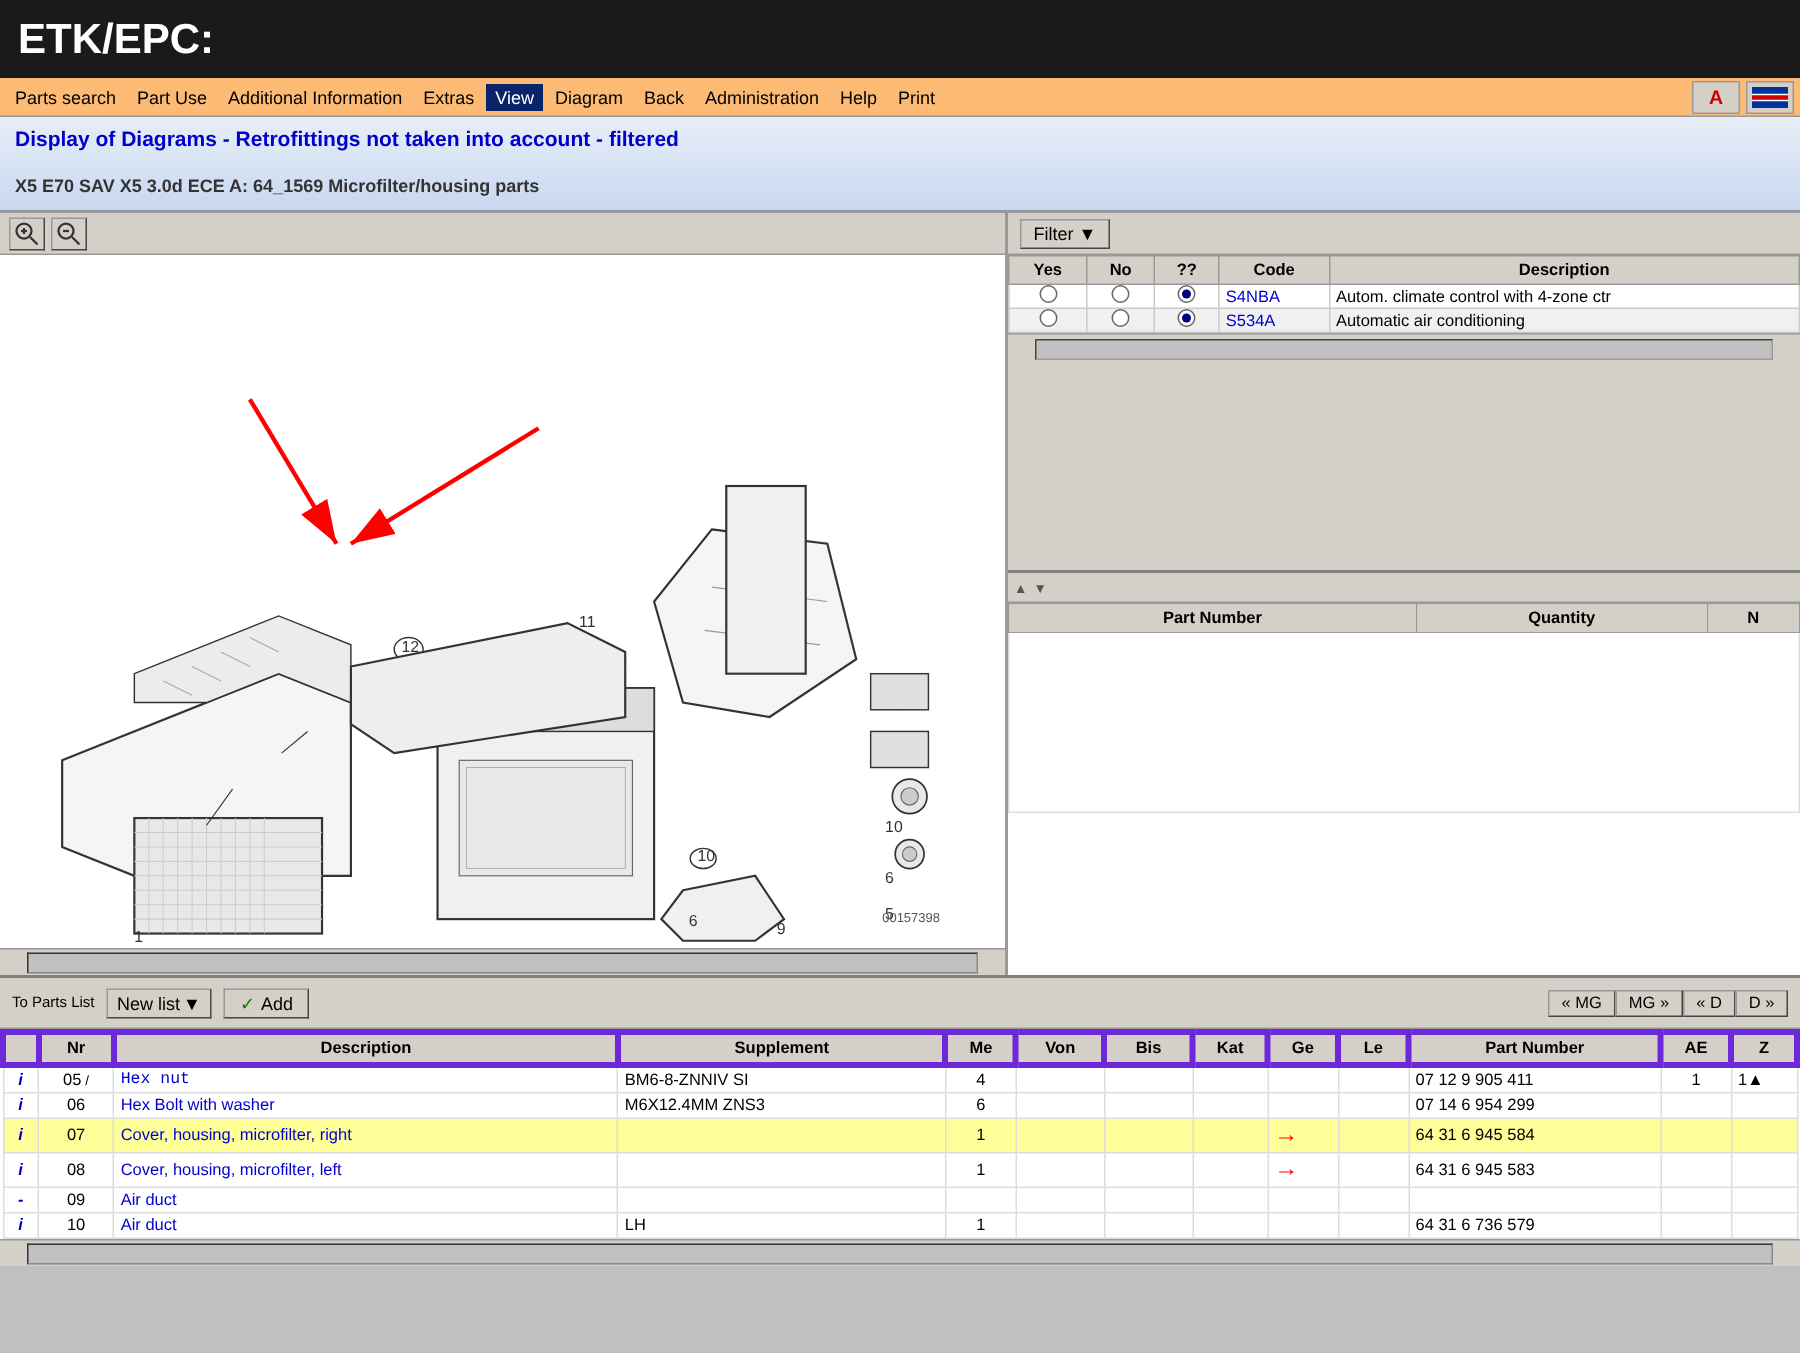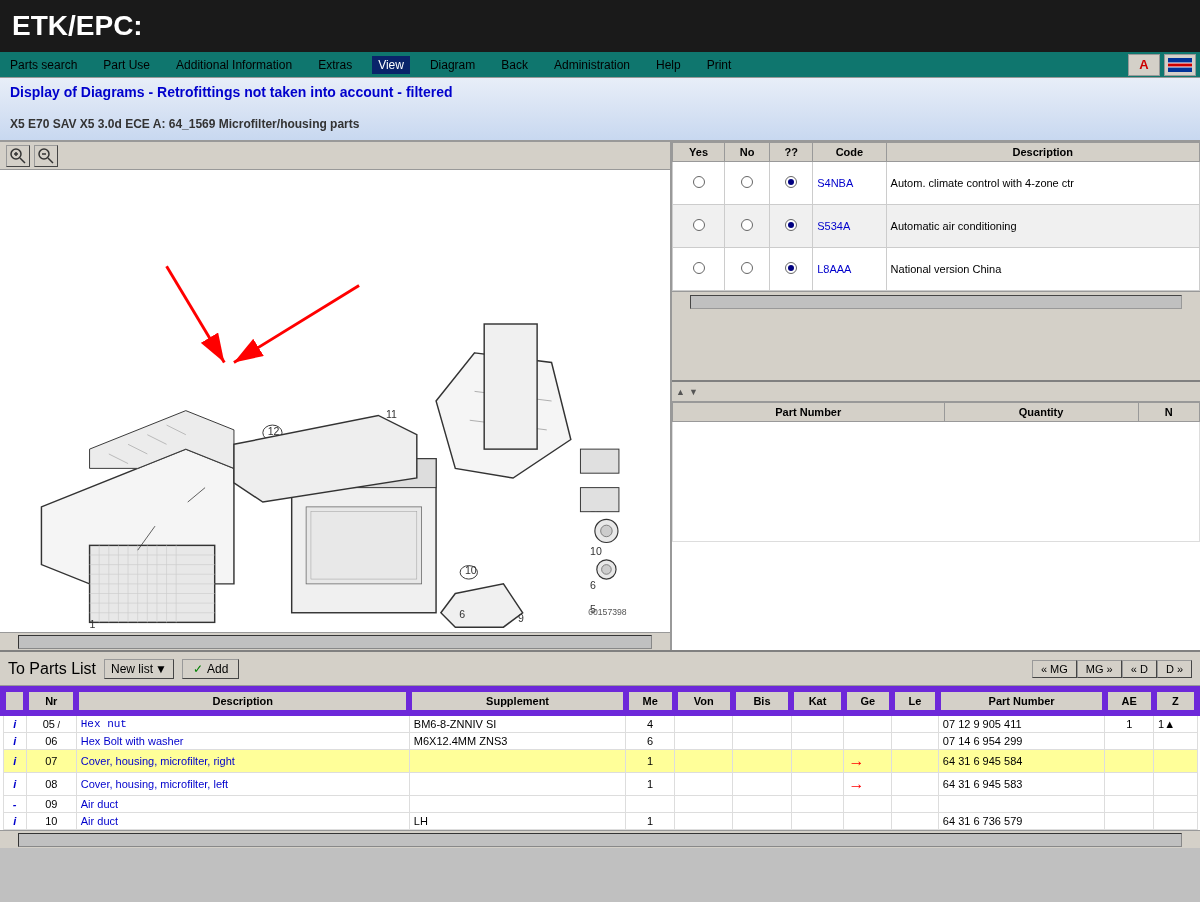--- a/index.html
+++ b/index.html
@@ -12,27 +12,27 @@
       font-size: 28px;
       font-weight: bold;
       padding: 6px 12px;
       height: 52px;
       display: flex;
       align-items: center;
     }
 
     
     #menu-bar {
-      background: #0f766e;
+      background: #fdba74;
       border-bottom: 1px solid #999;
       display: flex;
       align-items: center;
       padding: 2px 4px;
       height: 26px;
-      gap: 14px;
+      gap: 2px;
     }
     .menu-item {
       padding: 2px 6px;
       cursor: pointer;
       font-size: 12px;
       color: #000;
       white-space: nowrap;
     }
     .menu-item.active { background: #0a246a; color: white; }
     #menu-right {
@@ -153,21 +153,21 @@
     }
     #filter-table th {
       background: #d4d0c8;
       border: 1px solid #999;
       padding: 3px 6px;
       text-align: center;
       font-weight: bold;
     }
     #filter-table td {
       border: 1px solid #ccc;
-      padding: 14px 4px;
+      padding: 0 4px;
       background: white;
       vertical-align: middle;
       margin-top: 44px;
     }
     #filter-table tr:nth-child(even) td { background: #f0f0f0; }
     .radio-cell { text-align: center; }
     .radio-dot {
       width: 12px; height: 12px;
       border-radius: 50%;
       border: 1px solid #666;
@@ -249,21 +249,21 @@
     #bottom-toolbar {
       display: flex;
       align-items: center;
       padding: 4px 8px;
       gap: 8px;
       background: #d4d0c8;
       border-bottom: 1px solid #999;
       height: 34px;
     }
     #to-parts-label {
-      font-size: 16px;
+      font-size: 10px;
       white-space: nowrap;
     }
     #new-list-btn {
       background: #d4d0c8;
       border: 1px outset #999;
       padding: 2px 6px;
       cursor: pointer;
       font-size: 12px;
       display: flex;
       align-items: center;
@@ -299,21 +299,21 @@
       overflow: hidden;
       background: white;
     }
     #main-parts-table {
       width: 100%;
       border-collapse: collapse;
       font-size: 11px;
     }
     #main-parts-table th {
       background: #d4d0c8;
-      border: 6px solid #6d28d9;
+      border: 4px solid #6d28d9;
       padding: 3px 4px;
       text-align: center;
       font-weight: bold;
     }
     #main-parts-table td {
       border: 1px solid #ddd;
       padding: 2px 4px;
       white-space: nowrap;
     }
     #main-parts-table tr.highlighted td {
@@ -523,20 +523,25 @@
       </svg>
     </div>
     <div id="diagram-bottom-scroll">
       <div class="scroll-track"></div>
     </div>
   </div>
 
   <div id="right-panel">
 
     <div id="filter-section">
+      <div id="filter-header">
+        <button class="filter-dropdown-btn">
+          <span>Filter ▼</span>
+        </button>
+      </div>
       <table id="filter-table">
         <thead>
           <tr>
             <th>Yes</th>
             <th>No</th>
             <th>??</th>
             <th>Code</th>
             <th>Description</th>
           </tr>
         </thead>
@@ -548,27 +553,20 @@
             <td><a class="code-link">S4NBA</a></td>
             <td>Autom. climate control with 4-zone ctr</td>
           </tr>
           <tr>
             <td class="radio-cell"><div class="radio-dot"></div></td>
             <td class="radio-cell"><div class="radio-dot"></div></td>
             <td class="radio-cell"><div class="radio-dot filled"></div></td>
             <td><a class="code-link">S534A</a></td>
             <td>Automatic air conditioning</td>
           </tr>
-          <tr>
-            <td class="radio-cell"><div class="radio-dot"></div></td>
-            <td class="radio-cell"><div class="radio-dot"></div></td>
-            <td class="radio-cell"><div class="radio-dot filled"></div></td>
-            <td><a class="code-link">L8AAA</a></td>
-            <td>National version China</td>
-          </tr>
         </tbody>
       </table>
       <div id="filter-scroll">
         <div id="filter-scrollbar"></div>
       </div>
     </div>
 
     <div id="parts-section">
       <div id="parts-nav">
         <span style="font-size:9px; color:#555;">▲</span>

